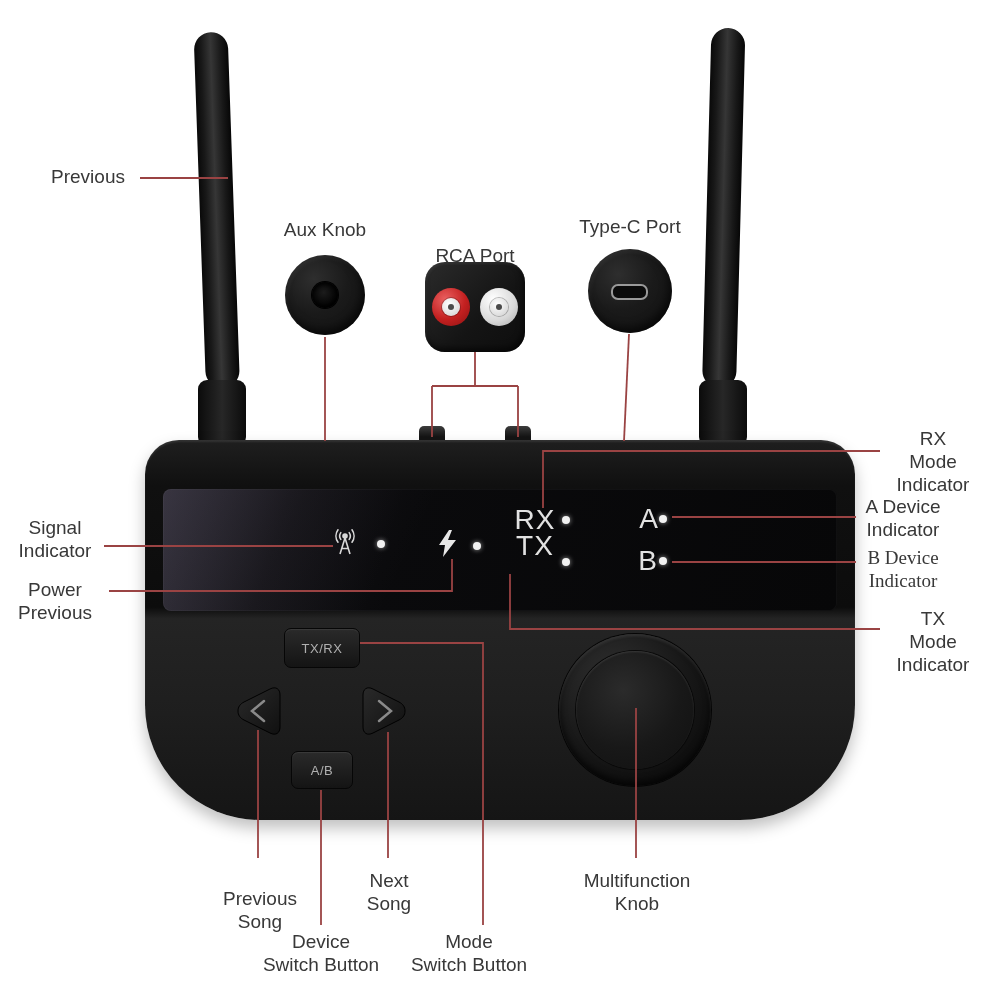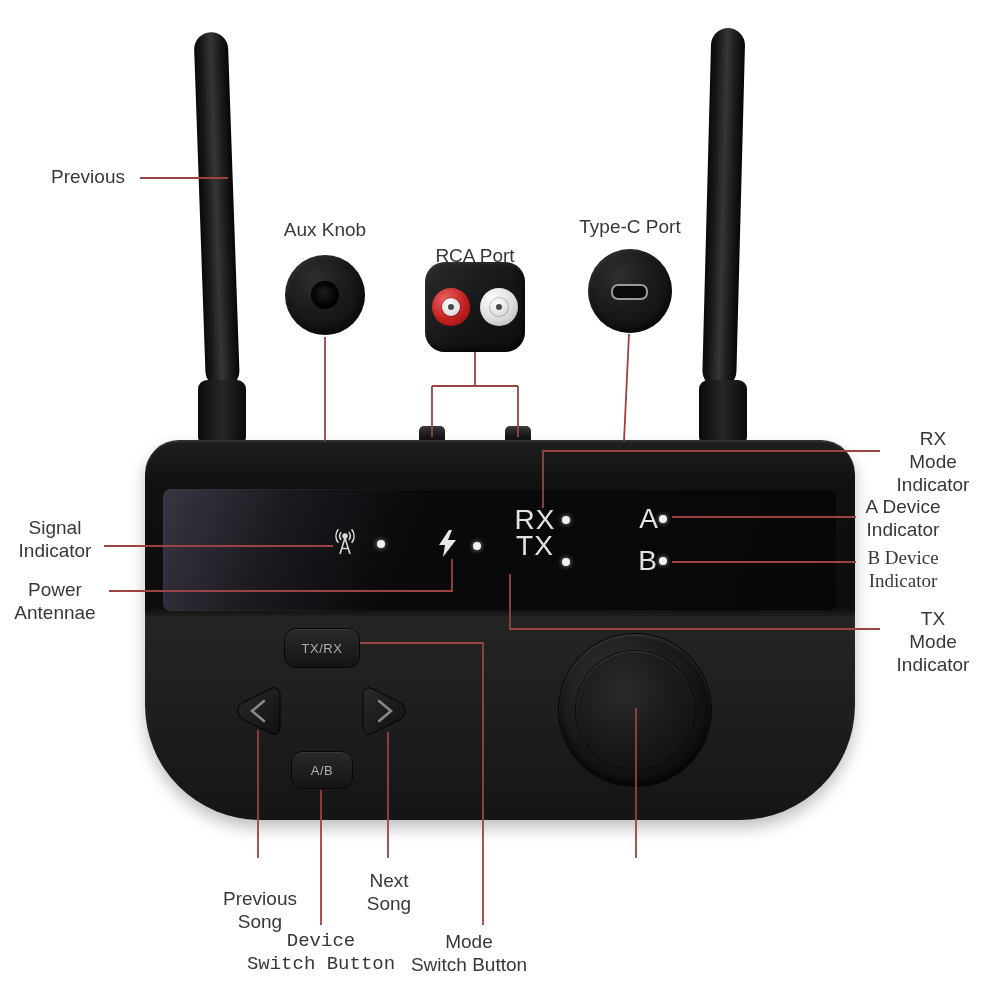--- a/index.html
+++ b/index.html
@@ -25,21 +25,21 @@
      background:linear-gradient(108deg,#26242c 0%,#141317 18%,#0a0a0c 34%,#070708 100%);
      box-shadow:inset 0 0 0 1px rgba(255,255,255,0.04);}
   .panel::before{content:"";position:absolute;inset:0;border-radius:8px;
      background:linear-gradient(115deg,rgba(140,130,160,0.18) 0%,rgba(140,130,160,0.05) 20%,transparent 38%);}
   .led{position:absolute;width:8px;height:8px;border-radius:50%;background:#f2f2f2;
      box-shadow:0 0 5px rgba(255,255,255,0.6);}
   .ind-label{position:absolute;transform:translate(-50%,-50%);color:#e2e2e2;font-size:28px;letter-spacing:1px;}
   .icon-svg{position:absolute;}
   
   .btn{position:absolute;display:flex;align-items:center;justify-content:center;
-     background:linear-gradient(180deg,#2a2a2a,#141414);border:1px solid #060606;border-radius:12px;
+     background:linear-gradient(180deg,#2a2a2a,#141414);border:1px solid #060606;border-radius:7px;
      color:#b0b0b0;font-size:13px;letter-spacing:0.5px;
      box-shadow:inset 0 1px 1px rgba(255,255,255,0.08);}
   .arrow-btn{position:absolute;}
   .knob-outer{position:absolute;left:414px;top:194px;width:152px;height:152px;border-radius:50%;
      background:radial-gradient(circle at 36% 30%,#303030 0%,#1a1a1a 45%,#0c0c0c 80%);
      box-shadow:inset 0 2px 3px rgba(255,255,255,0.10),inset 0 -4px 7px rgba(0,0,0,0.7),0 0 0 1px #050505;}
   .knob-inner{position:absolute;left:17px;top:17px;width:118px;height:118px;border-radius:50%;
      background:radial-gradient(circle at 40% 33%,#2b2b2b 0%,#181818 55%,#101010 100%);
      box-shadow:inset 0 1px 2px rgba(255,255,255,0.12),0 0 0 1px #090909;}
   
@@ -185,23 +185,25 @@
 Indicator</div>
   <div class="label" style="left:903px;top:518px;">A Device
 Indicator</div>
   <div class="label" style="left:903px;top:569px;font-family:Liberation Serif, serif;">B Device
 Indicator</div>
   <div class="label" style="left:933px;top:641px;">TX Mode
 Indicator</div>
   <div class="label" style="left:55px;top:539px;">Signal
 Indicator</div>
   <div class="label" style="left:55px;top:601px;">Power
-Antennae</div>
+Previous</div>
   <div class="label" style="left:260px;top:892px;margin-top:18px;">Previous
 Song</div>
   <div class="label" style="left:389px;top:892px;">Next
 Song</div>
-  <div class="label" style="left:321px;top:953px;font-family:Liberation Mono, monospace;">Device
+  <div class="label" style="left:321px;top:953px;">Device
 Switch Button</div>
   <div class="label" style="left:469px;top:953px;">Mode
 Switch Button</div>
+  <div class="label" style="left:637px;top:892px;">Multifunction
+Knob</div>
 
 </div>
 
 </body></html>

